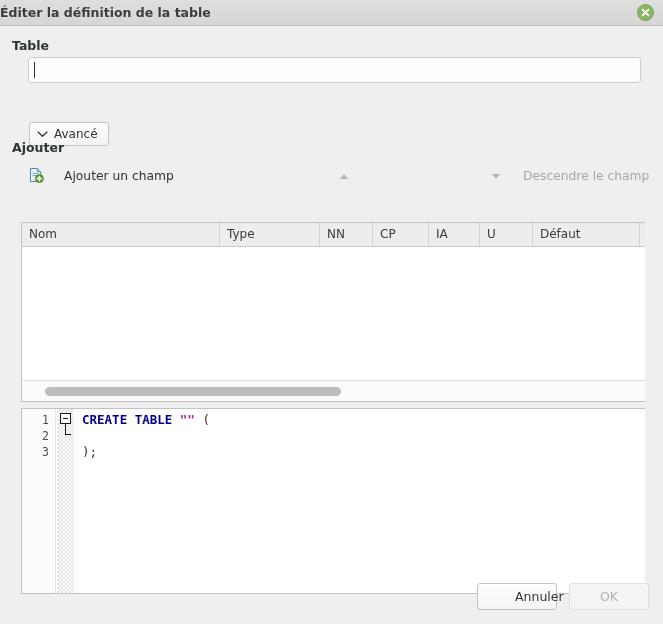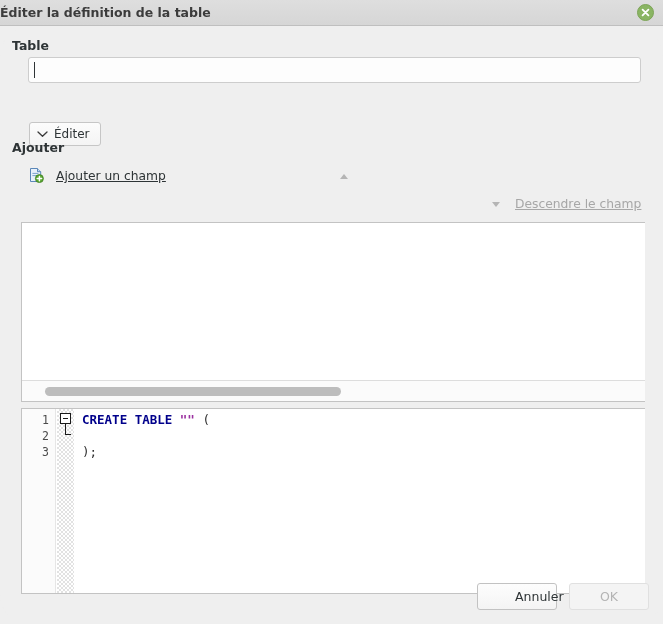--- a/index.html
+++ b/index.html
@@ -110,32 +110,31 @@
     position: absolute;
     left: 22px; top: 136px;
     width: 622px; height: 26px;
   }
   .tb-item {
     position: absolute;
     top: 0;
     height: 26px;
     display: flex;
     align-items: center;
-    gap: 12px;
+    gap: 20px;
     font-size: 12.3px;
     white-space: nowrap;
     cursor: pointer;
-    text-decoration: underline;
   }
   .tb-item.enabled { color: #2e3436; }
   .tb-item.disabled { color: #a7a7a7; cursor: default; }
   #tb-add { left: 6px; }
   #tb-del { left: 152px; }
   #tb-up  { left: 318px; }
-  #tb-down{ left: 470px; margin-top: 28px; }
+  #tb-down{ left: 470px; }
 
   .tri {
     width: 0; height: 0;
     border-left: 4px solid transparent;
     border-right: 4px solid transparent;
     margin-right: 3px;
   }
   .tri-up   { border-bottom: 5px solid #b5b5b5; }
   .tri-down { border-top: 5px solid #b5b5b5; }
 
@@ -329,21 +328,21 @@
 
   <input class="table-input" id="table-name-input" type="text" placeholder="" style="">
   <div class="caret"></div>
 
   <div class="adv-btn">
     <span>
       <svg width="11" height="8" viewBox="0 0 11 8" aria-hidden="true">
         <path d="M1 2 L5.5 6.3 L10 2" stroke="#3a3a3a" stroke-width="1.3" fill="none" stroke-linecap="round" stroke-linejoin="round"></path>
       </svg>
     </span>
-    <span>Éditer</span>
+    <span>Avancé</span>
   </div>
 
   <div class="section-label" id="lbl-champs">Ajouter</div>
 
   <div class="toolbar">
 
     <div class="tb-item enabled" id="tb-add">
       <span>
         <svg width="16" height="16" viewBox="0 0 16 16" aria-hidden="true">
           <path d="M2.5 1.5 h7 l3.2 3.2 v9.8 h-10.2 z" fill="#e8f1fb" stroke="#5b87b8" stroke-width="1"></path>
@@ -361,20 +360,30 @@
       <span class="tri tri-up"></span>
     </div>
 
     <div class="tb-item disabled" id="tb-down">
       <span class="tri tri-down"></span>
       <span>Descendre le champ</span>
     </div>
   </div>
 
   <div class="grid">
+    <div class="grid-head" id="grid-head">
+        <div class="gh" style="left: 0px; width: 198px;">Nom</div>
+        <div class="gh" style="left: 198px; width: 100px;">Type</div>
+        <div class="gh" style="left: 298px; width: 53px;">NN</div>
+        <div class="gh" style="left: 351px; width: 56px;">CP</div>
+        <div class="gh" style="left: 407px; width: 51px;">IA</div>
+        <div class="gh" style="left: 458px; width: 53px;">U</div>
+        <div class="gh" style="left: 511px; width: 107px;">Défaut</div>
+        <div class="gh" style="left: 618px; width: 22px;">V</div>
+      </div>
     <div class="grid-body"></div>
     <div class="hscroll-track">
       <div class="hscroll-thumb" id="hthumb" style="left: 23px; width: 296px;"></div>
     </div>
   </div>
 
   <div class="sqlbox">
     <div class="gutter" id="gutter">
         <div class="lineno" style="top: 4px;">1</div>
         <div class="lineno" style="top: 20px;">2</div>

